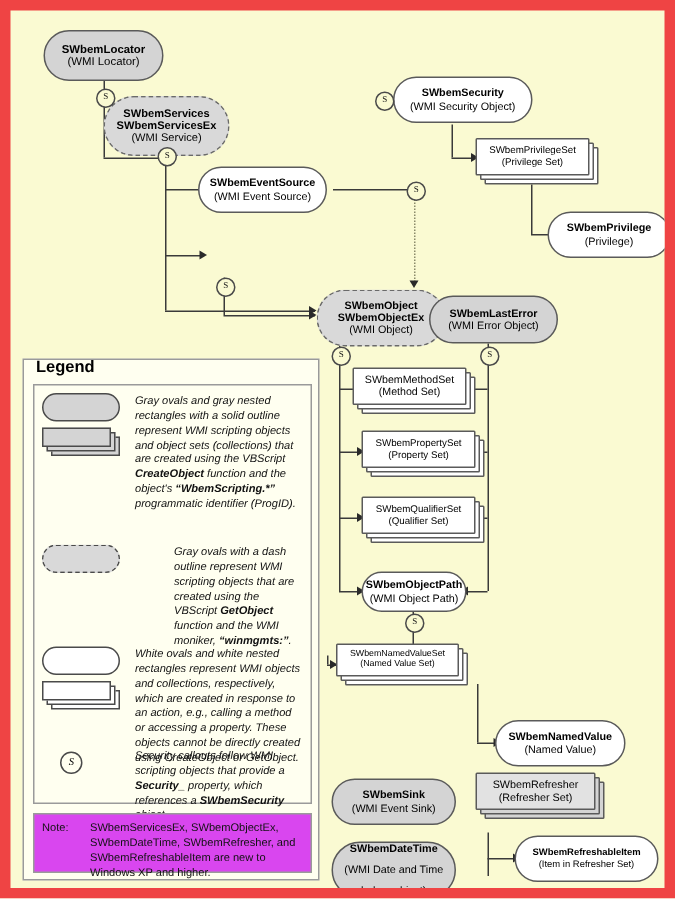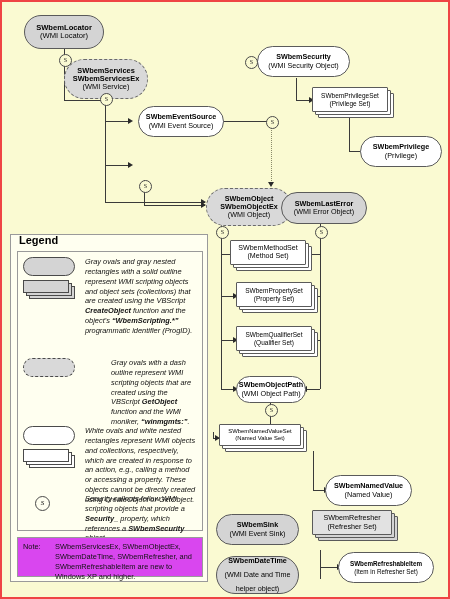--- a/index.html
+++ b/index.html
@@ -2,21 +2,21 @@
 <html><head>
 <meta charset="utf-8">
 <style>
   html,body{margin:0;padding:0;background:#ffffff;}
   body{font-family:"Liberation Sans", sans-serif;}
   #page{
     position:relative;
     width:450px;height:599px;
     background:#fafad2;
     box-sizing:border-box;
-    border:2px solid #ef4444;
+    border:7px solid #ef4444;
     overflow:hidden;
   }
   
   .node{
     position:absolute;
     box-sizing:border-box;
     display:flex;
     flex-direction:column;
     align-items:center;
     justify-content:center;
@@ -177,21 +177,21 @@
     <span class="t1">SWbemLocator</span>
     <span class="t2">(WMI Locator)</span>
   </div>
 
   <div class="node oval dashed" style="left:62px;top:57px;width:84px;height:40px;font-size:7.4px;">
     <span class="t1">SWbemServices</span>
     <span class="t1">SWbemServicesEx</span>
     <span class="t2">(WMI Service)</span>
   </div>
 
-  <div class="node oval white" style="left:136px;top:104px;width:86px;height:31px;font-size:7.2px;">
+  <div class="node oval white" style="left:125px;top:104px;width:86px;height:31px;font-size:7.2px;">
     <span class="t1">SWbemEventSource</span>
     <span class="t2">(WMI Event Source)</span>
   </div>
 
 
   <div class="node oval dashed" style="left:204px;top:186px;width:86px;height:38px;font-size:7.2px;">
     <span class="t1">SWbemObject</span>
     <span class="t1">SWbemObjectEx</span>
     <span class="t2">(WMI Object)</span>
   </div>

